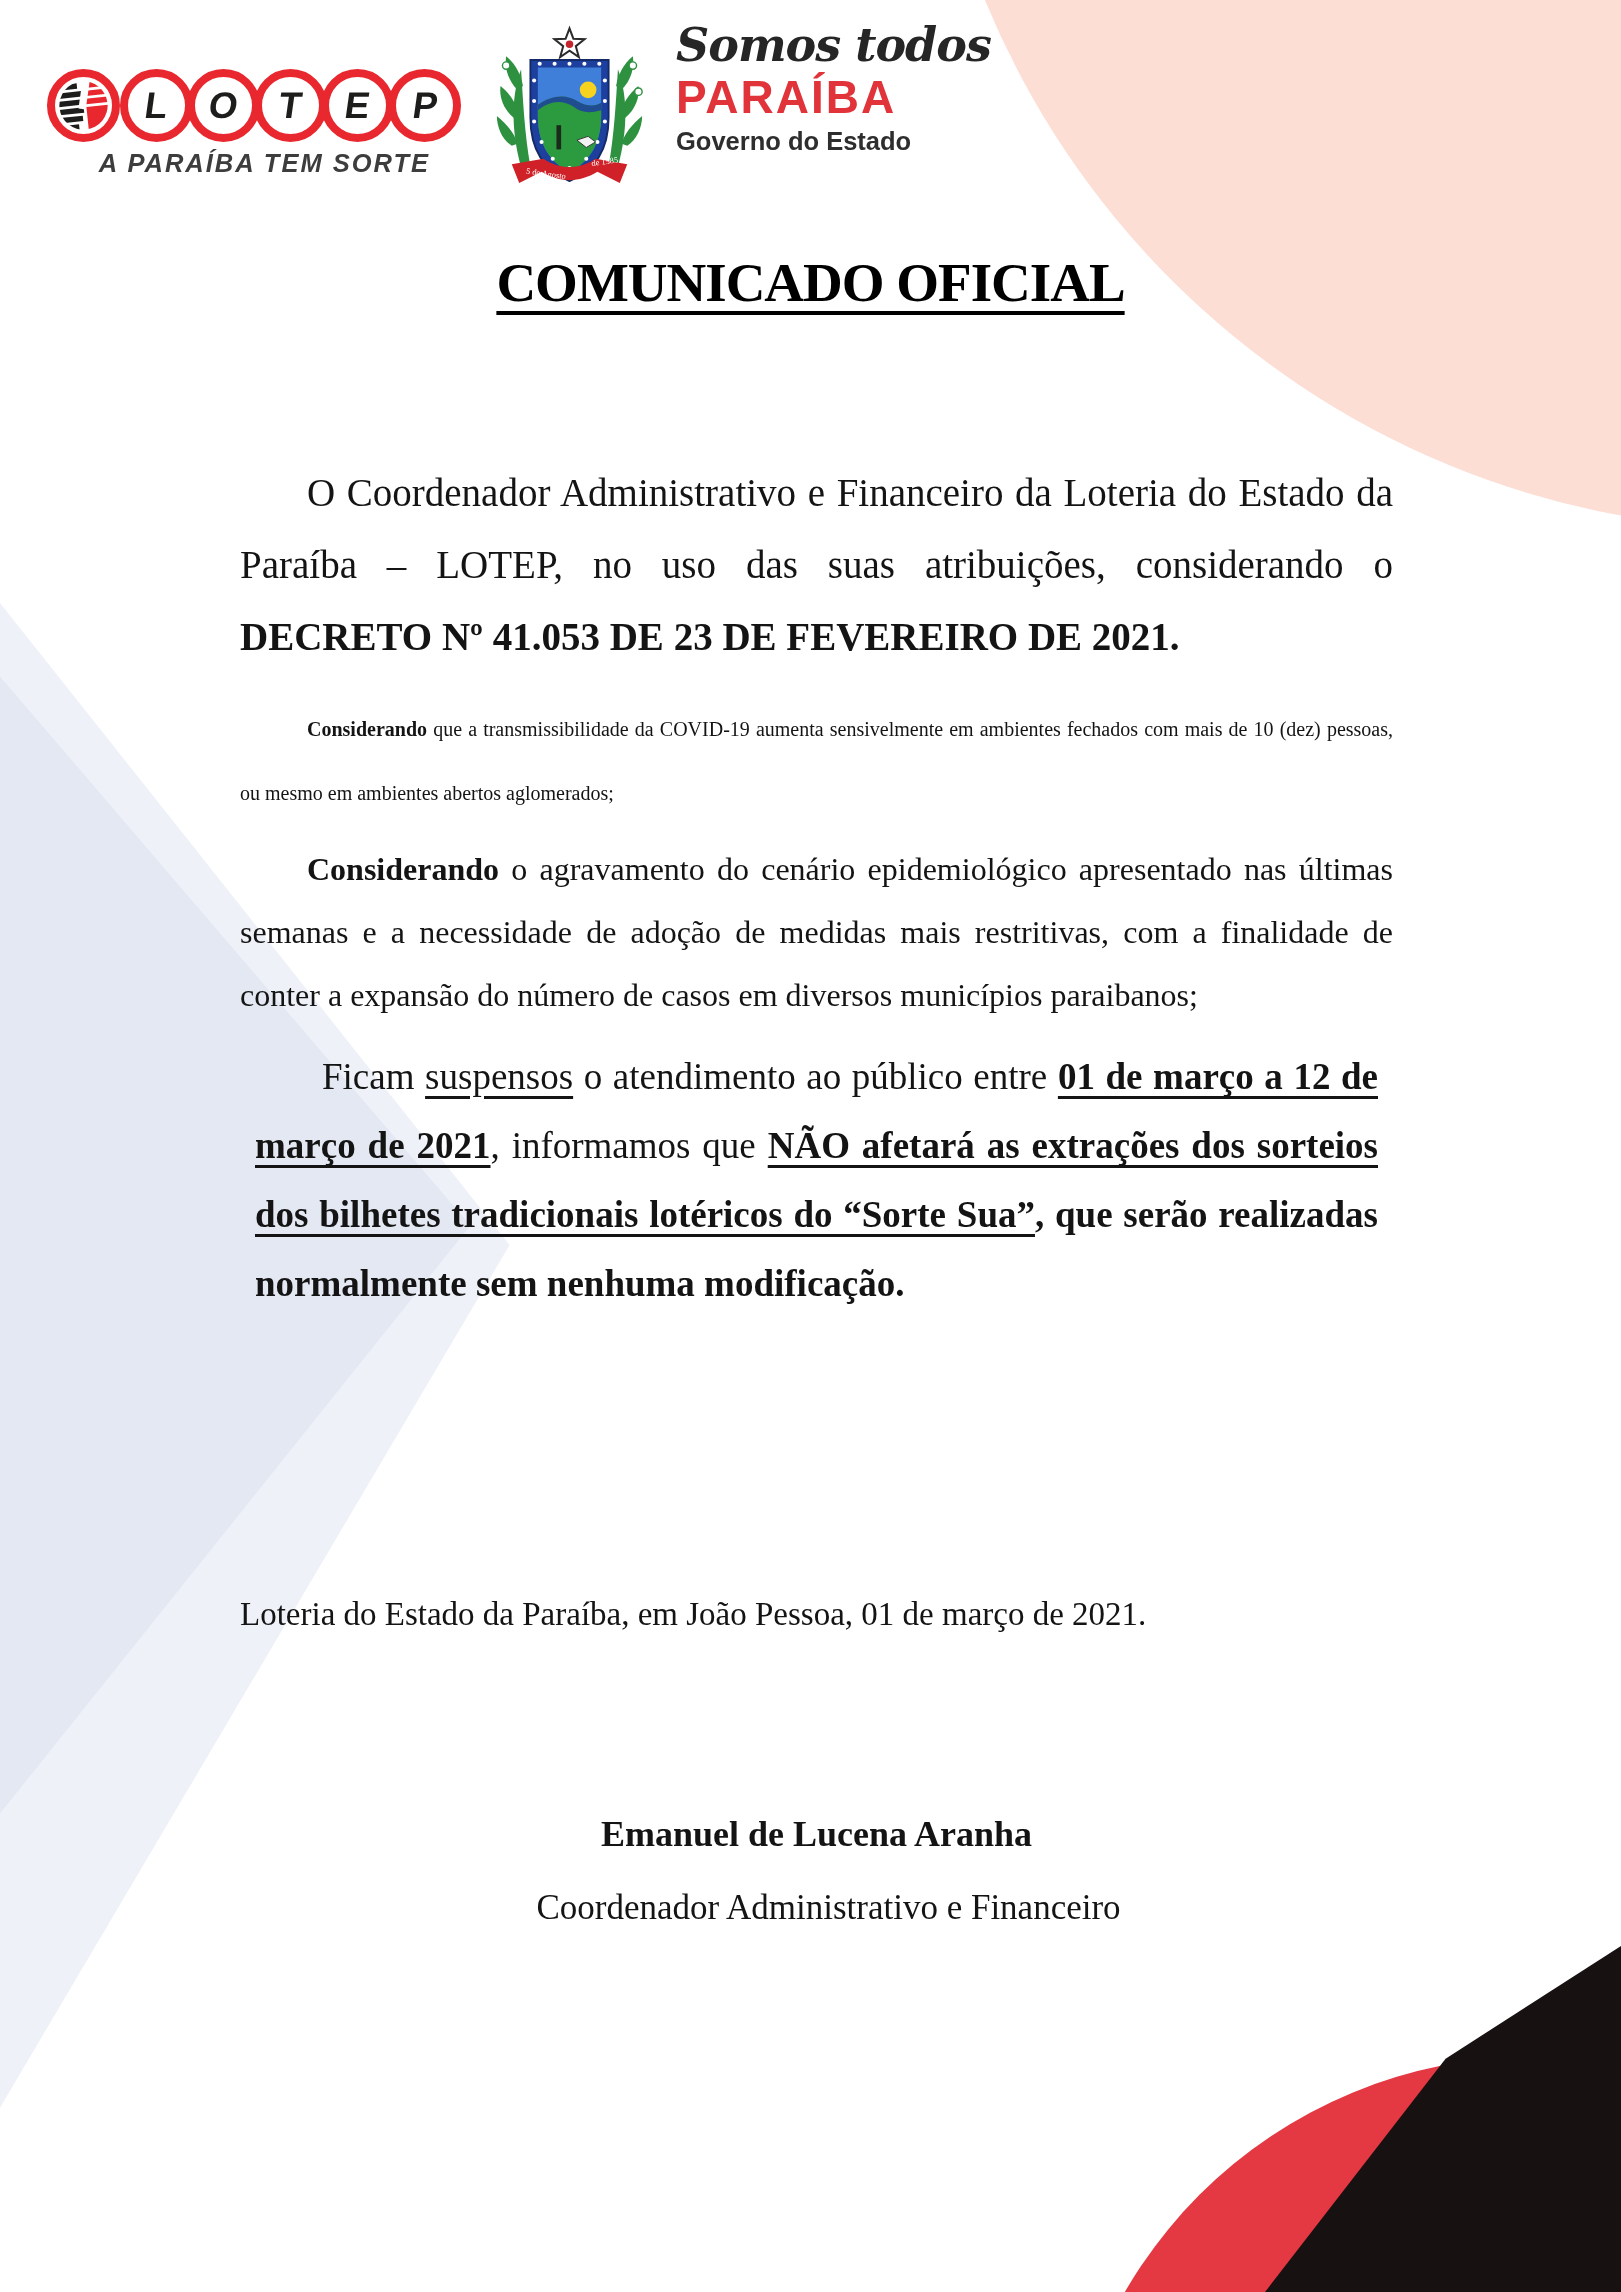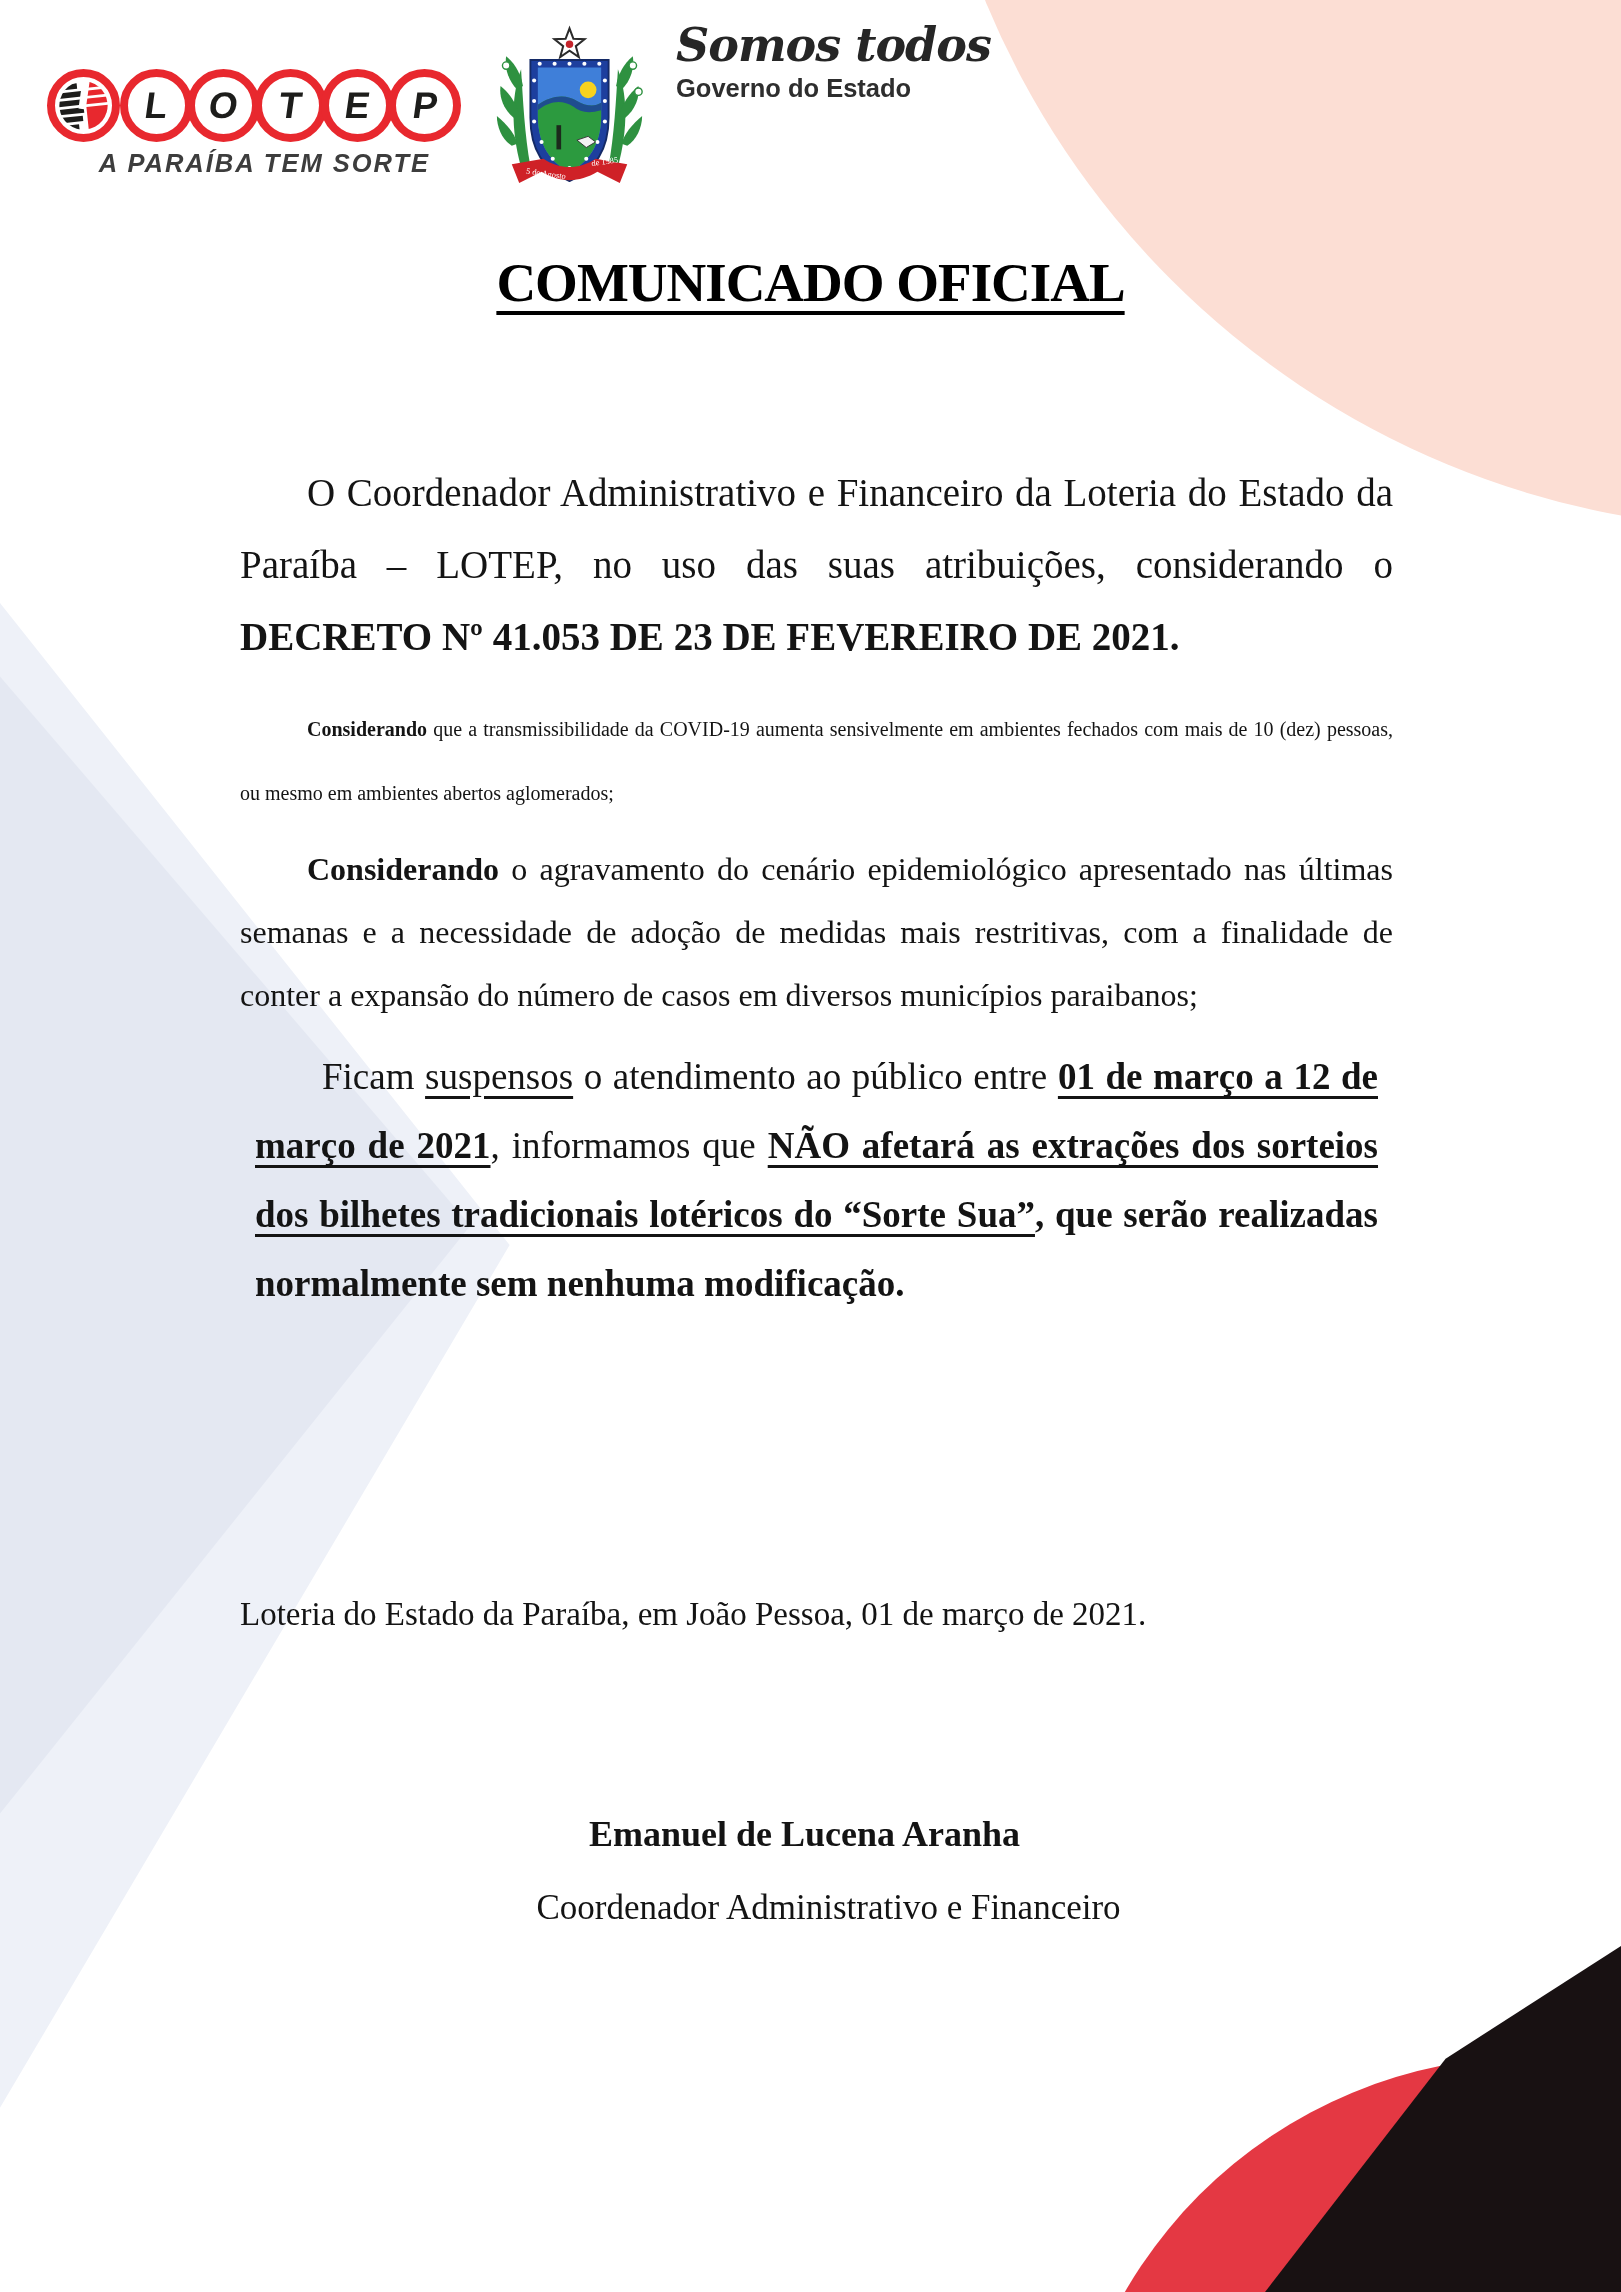--- a/index.html
+++ b/index.html
@@ -60,21 +60,21 @@
   .para{text-align:justify;}
   .para span.b{font-weight:700;}
   .para span.u{text-decoration:underline;text-decoration-thickness:2.9px;text-underline-offset:6.9px;}
   .para-1{font-size:39px;line-height:72px;text-indent:67px;margin:0 0 23.5px 0;}
   .para-2{font-size:20px;line-height:64px;text-indent:67px;margin:0 0 13.7px 0;}
   .para-3{font-size:32px;line-height:63px;text-indent:67px;margin:0 0 9.8px 0;}
   .para-4{font-size:37px;line-height:69px;text-indent:67px;margin:15px;}
 
   .date-line{left:240px;top:1596px;font-size:33px;color:#141414;}
 
-  .sig-name{left:228px;top:1813px;width:1153px;text-align:center;font-size:36px;font-weight:700;color:#141414;}
+  .sig-name{left:240px;top:1813px;width:1153px;text-align:center;font-size:36px;font-weight:700;color:#141414;}
   .sig-role{left:252px;top:1888px;width:1153px;text-align:center;font-size:35px;color:#141414;}
 
   
   .footer{left:95px;top:2103px;font-size:23.5px;line-height:33px;color:#141414;}
   .footer-title{color:#c32026;font-size:24.5px;}
 </style>
 </head>
 <body>
 
 <div class="page">
@@ -171,20 +171,21 @@
     </g>
     <rect x="66" y="108" width="5" height="26" fill="#1c2a1c"></rect>
     <path d="M88,124 l12,-4 l8,6 l-10,6 Z" fill="#f2f2f2" stroke="#333333" stroke-width="1"></path>
     <path d="M18,150 L52,144 C70,156 90,156 108,144 L142,150 L134,170 L110,158 C90,170 70,170 50,158 L26,170 Z" fill="#cf2127"></path>
     <text x="33" y="160" font-size="9" fill="#ffffff" transform="rotate(8 33 160)">5 de Agosto</text>
     <text x="104" y="152" font-size="9" fill="#ffffff" transform="rotate(-8 104 152)">de 1585</text>
   </svg>
 
   <div class="layer gov">
     <div class="gov-script">Somos todos</div>
+    <div class="gov-state">PARAÍBA</div>
     <div class="gov-sub">Governo do Estado</div>
   </div>
 
   <div class="layer title">COMUNICADO OFICIAL</div>
 
   <div class="layer paras">
       <div class="para para-1"><span>O Coordenador Administrativo e Financeiro da Loteria do Estado da Paraíba – LOTEP, no uso das suas atribuições, considerando o </span><span class="b">DECRETO Nº 41.053 DE 23 DE FEVEREIRO DE 2021.</span></div>
       <div class="para para-2"><span class="b">Considerando</span><span> que a transmissibilidade da COVID-19 aumenta sensivelmente em ambientes fechados com mais de 10 (dez) pessoas, ou mesmo em ambientes abertos aglomerados;</span></div>
       <div class="para para-3"><span class="b">Considerando</span><span> o agravamento do cenário epidemiológico apresentado nas últimas semanas e a necessidade de adoção de medidas mais restritivas, com a finalidade de conter a expansão do número de casos em diversos municípios paraibanos;</span></div>
       <div class="para para-4"><span>Ficam </span><span class="u">suspensos</span><span> o atendimento ao público entre </span><span class="b u">01 de março a 12 de março de 2021</span><span>, informamos que </span><span class="b u">NÃO afetará as extrações dos sorteios dos bilhetes tradicionais lotéricos do “Sorte Sua”</span><span class="b">, que serão realizadas normalmente sem nenhuma modificação.</span></div>

